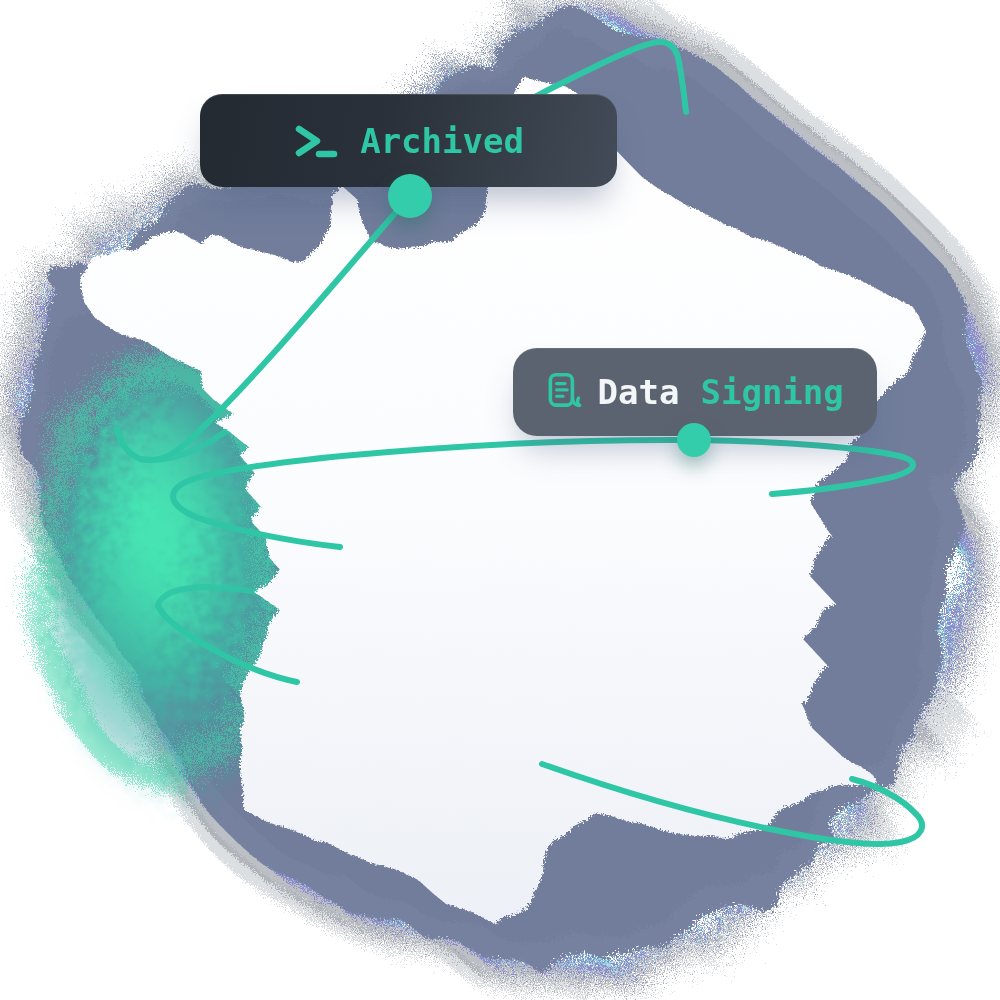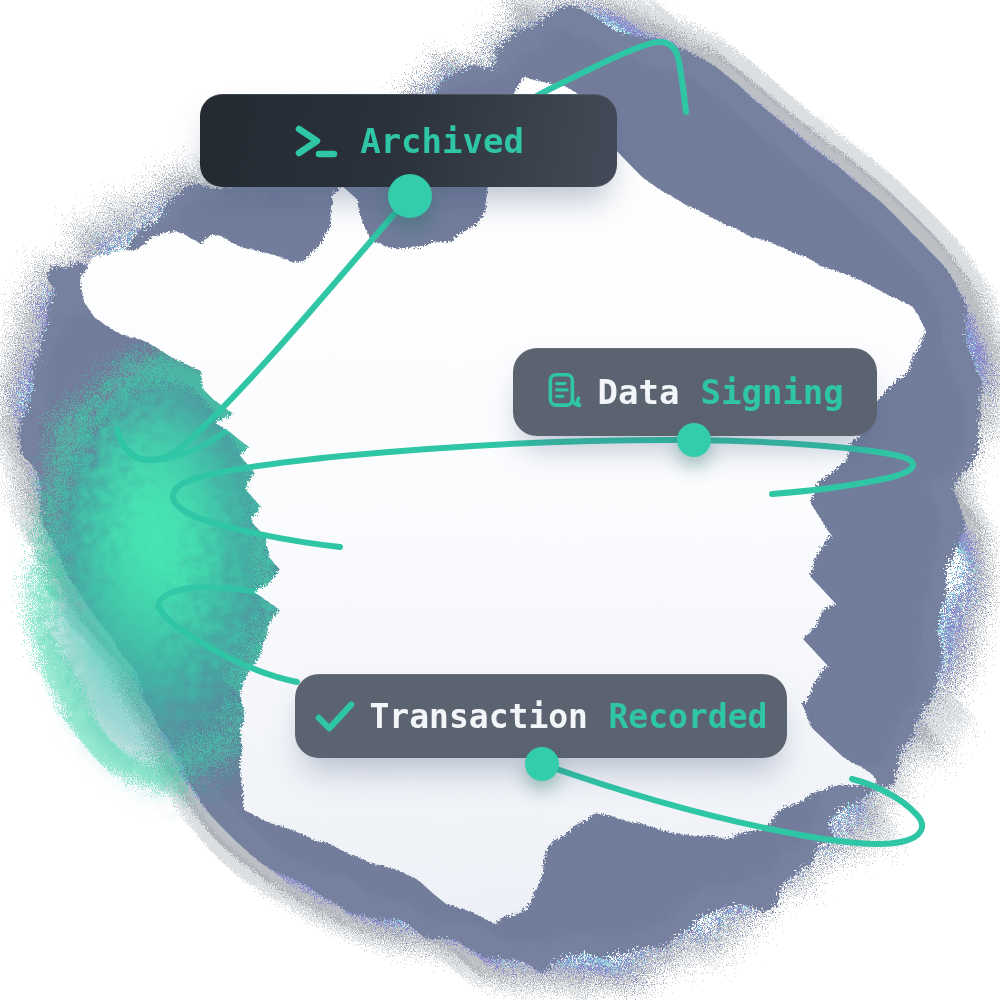--- a/index.html
+++ b/index.html
@@ -176,24 +176,14 @@
         <path class="stroke-icon" stroke-width="3" d="M10 18 H20"></path>
         <path class="stroke-icon" stroke-width="3" d="M10 24 H16"></path>
         <path class="stroke-icon" stroke-width="3.2" d="M25 25.5 C25.3 30.2 28 33 32 32.8 C29.8 31 29.4 28.4 30.8 25.8"></path>
       </svg>
     </span>
     <span class="label-primary">Data</span>
     <span class="label-secondary">Signing</span>
     <span class="dot" id="dot-2"></span>
   </div>
 
-  <div class="badge" id="badge-transaction">
-    <span class="icon">
-      <svg width="40" height="34" viewBox="0 0 42 34">
-        <path class="stroke-icon" stroke-width="6.5" d="M4 19 L15 30 L38 5"></path>
-      </svg>
-    </span>
-    <span class="label-primary">Transaction</span>
-    <span class="label-secondary">Recorded</span>
-    <span class="dot" id="dot-3"></span>
-  </div>
 
 </div>
 
 </body></html>

